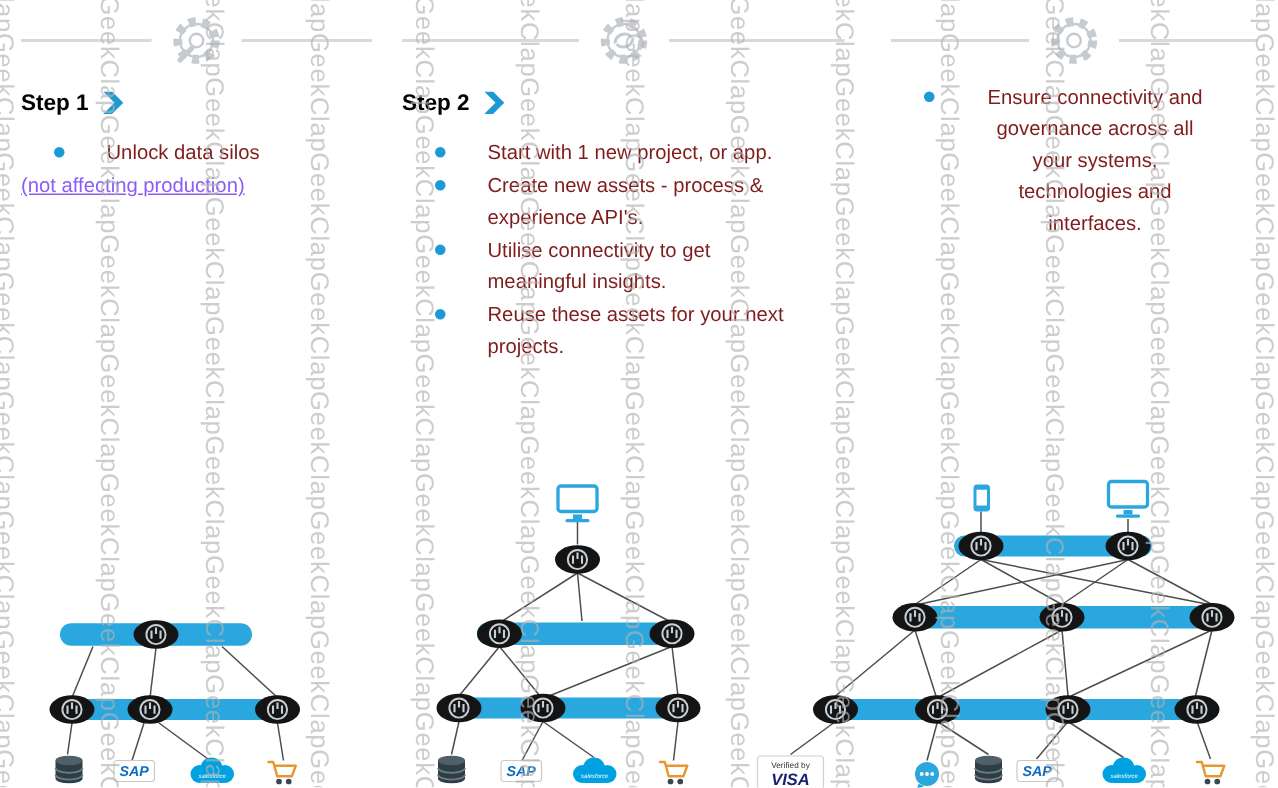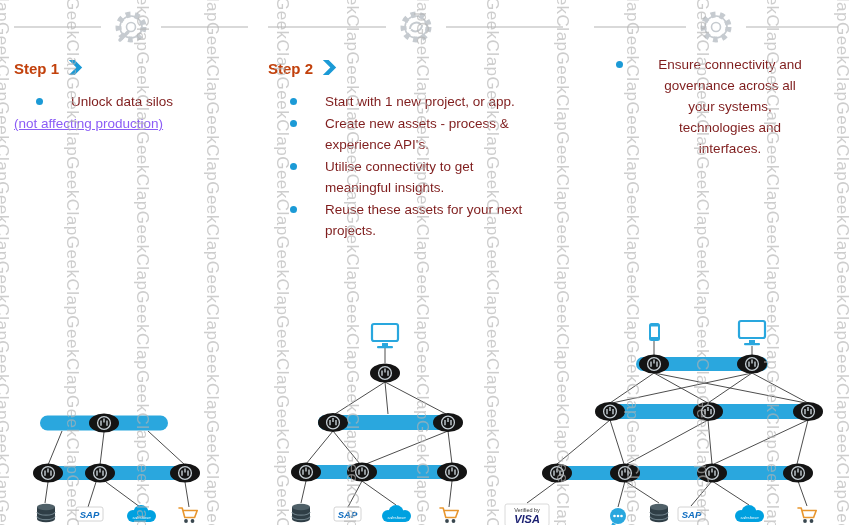--- a/index.html
+++ b/index.html
@@ -27,22 +27,22 @@
   .col { padding: 0 14px; }
   .col:nth-child(1) { width: 262px; }
   .col:nth-child(2) { width: 315px; padding-left: 6px; }
   .col:nth-child(3) { width: 275px; padding-left: 17px; }
 
   .gear-row { display: flex; align-items: center; height: 54px; }
   .rule { flex: 1; height: 2px; background: #d9d9d9; }
   .gear { margin: 0 8px; flex: 0 0 auto; }
 
   .step-heading {
-    display: flex; gap: 8px;
-    font-size: 15px; font-weight: bold; color: #c2410c;
+    display: flex; align-items: center; gap: 8px;
+    font-size: 15px; font-weight: bold; color: #000000;
     margin: 6px 0 14px 0;
   }
   .chevron { width: 17px; height: 15px; }
   .chevron path { fill: #1b9ad6; }
 
   ul.bullets { list-style: none; margin: 0; padding: 0; }
   .bullets li { display: flex; margin-bottom: 1px; }
   .dot {
     flex: 0 0 7px; width: 7px; height: 7px; border-radius: 50%;
     background: #1b9ad6; margin: 7px 0 0 22px;

